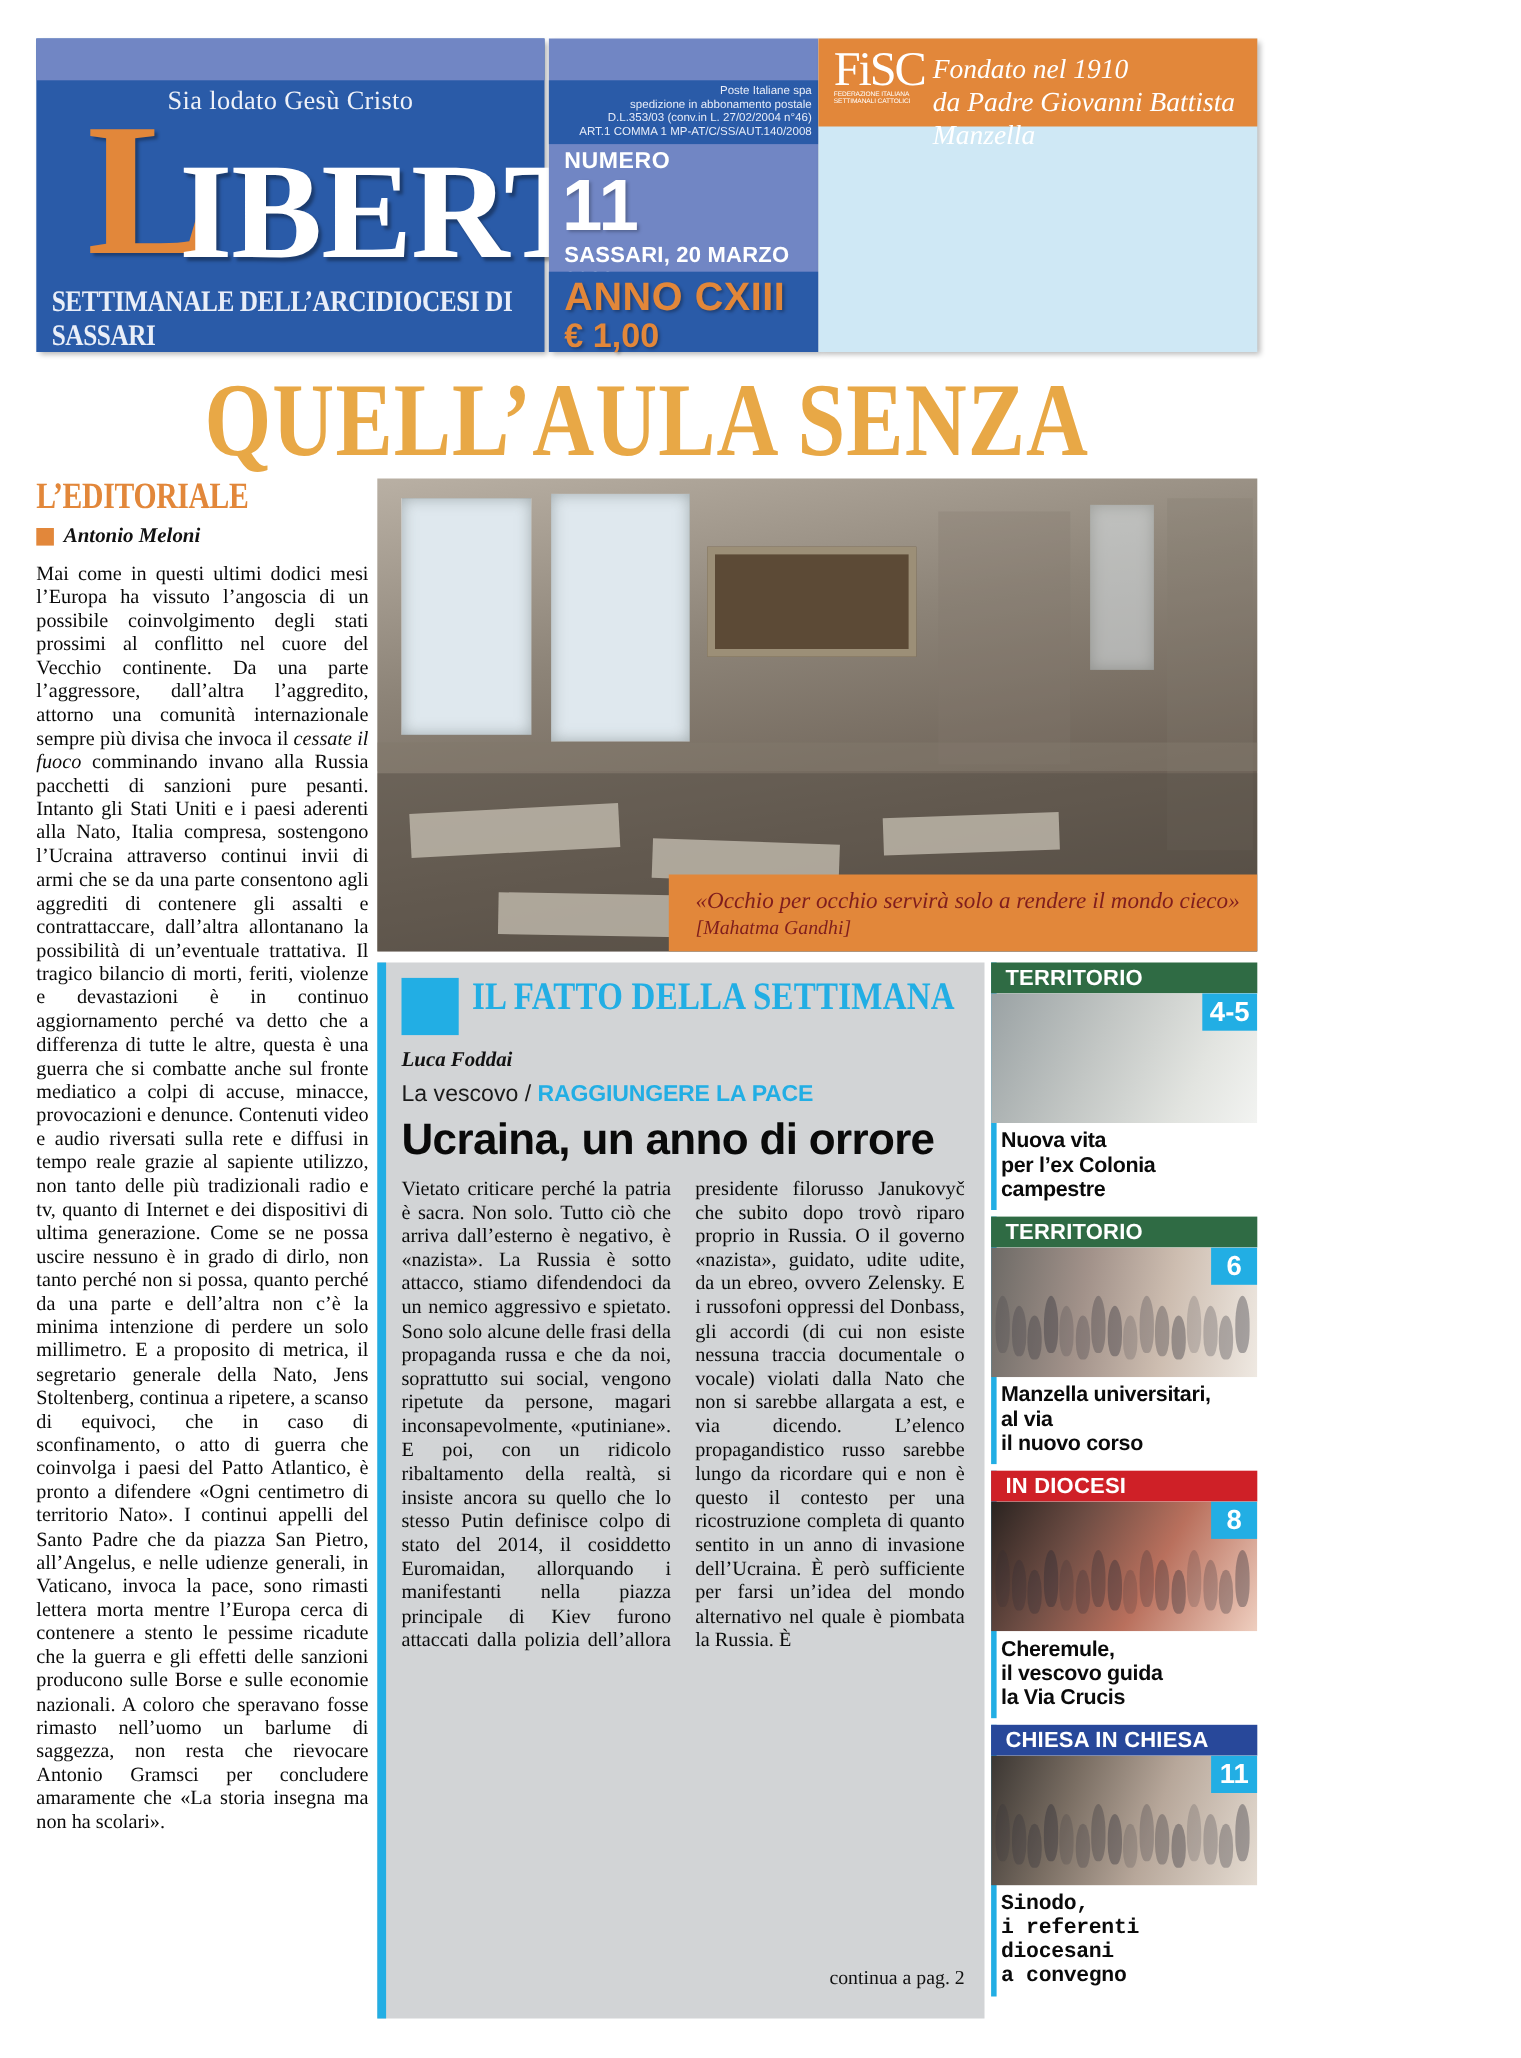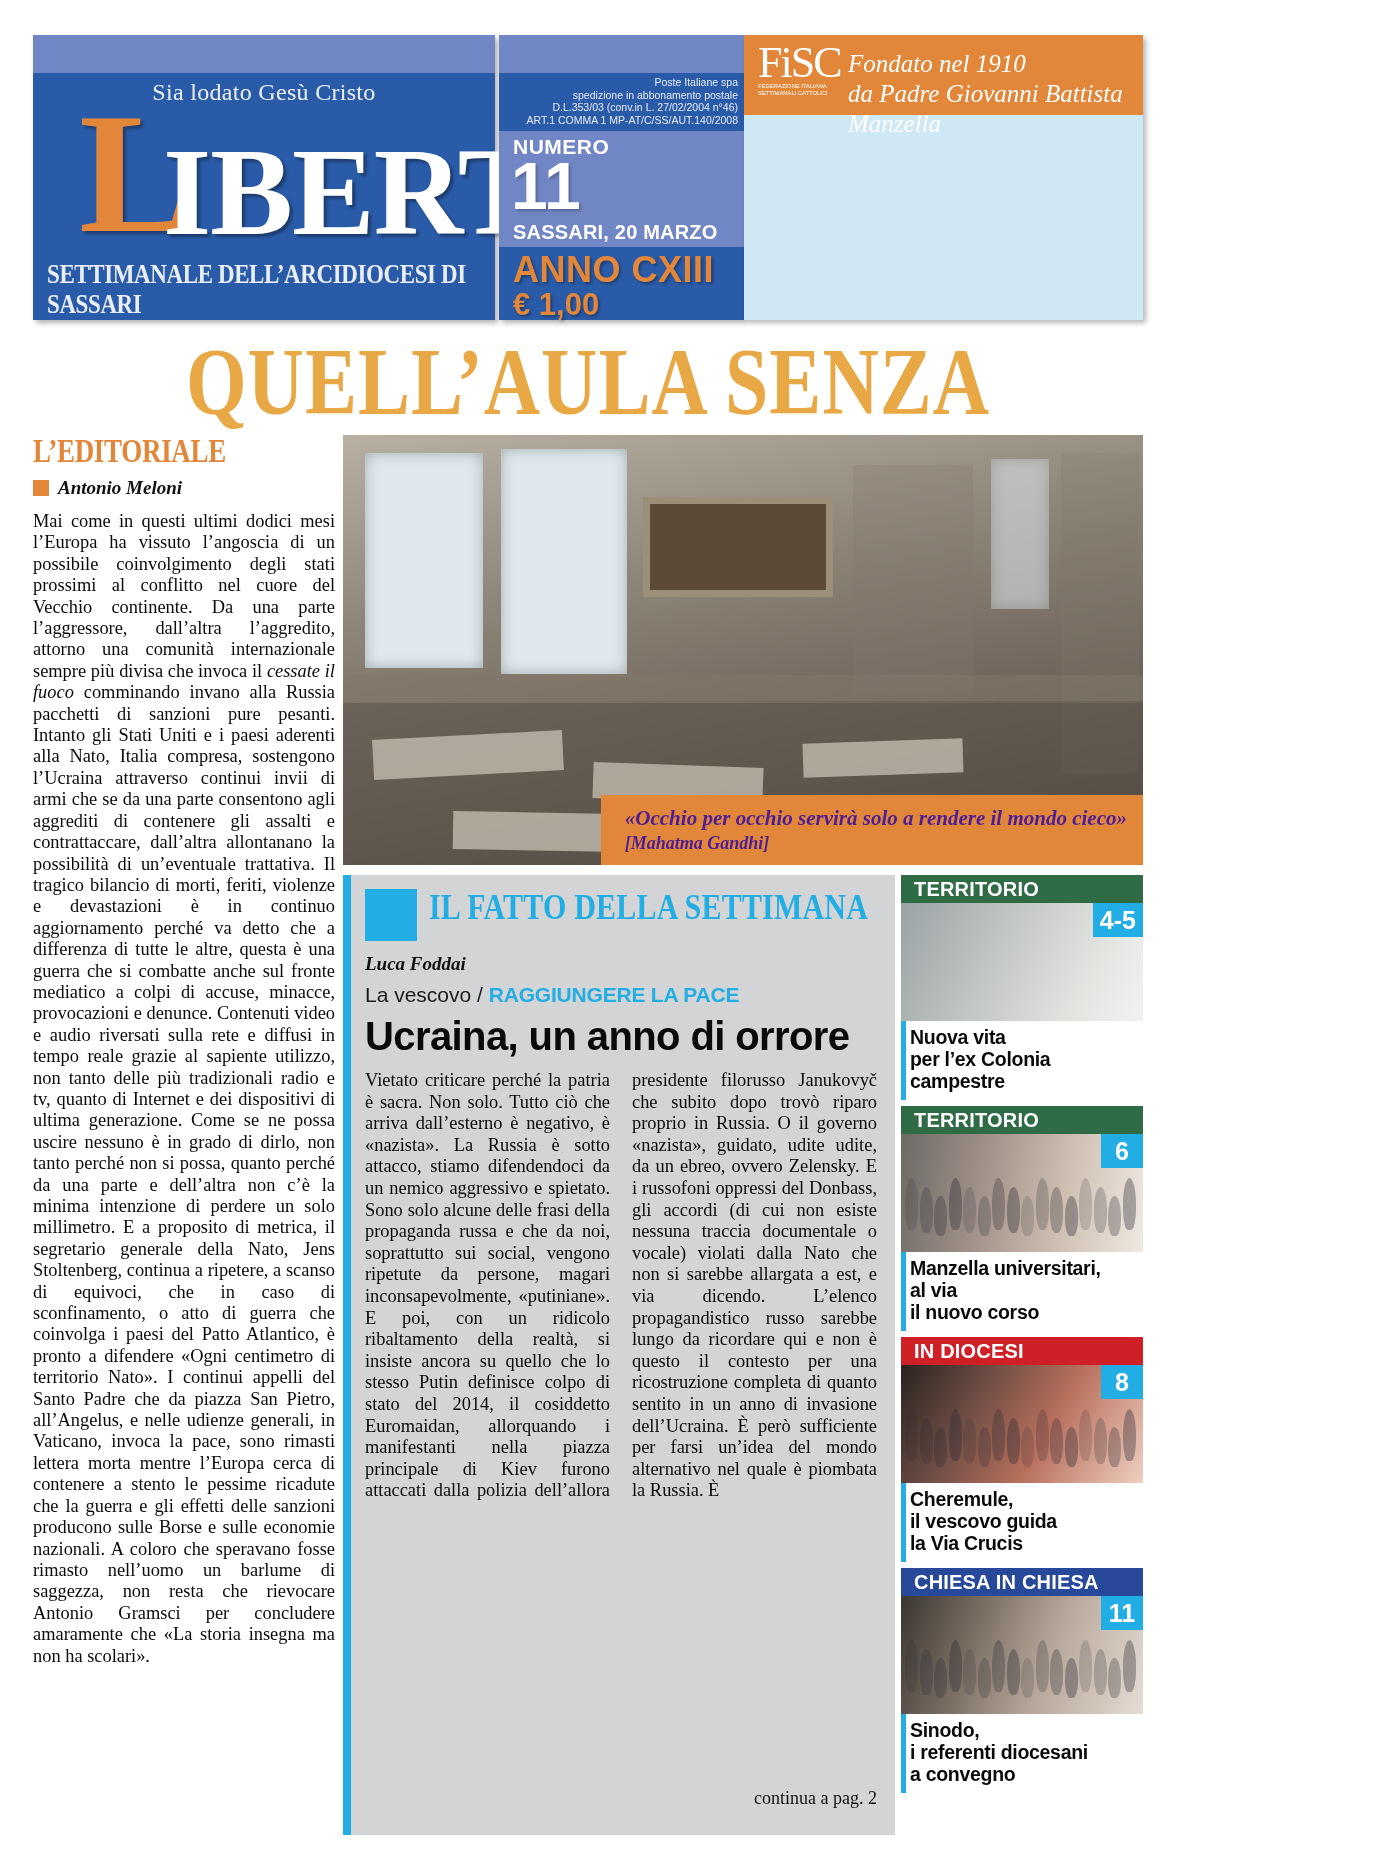--- a/index.html
+++ b/index.html
@@ -166,22 +166,22 @@
     box-shadow: inset 0 0 14px rgba(120,130,130,.6);
   }
   .hero .wall { position:absolute; background:rgba(130,120,108,.55); }
   .hero .rubble { position:absolute; background:rgba(90,82,72,.55); }
   .hero .board { position:absolute; background:#5c4a36; }
   .hero .desk { position:absolute; background:rgba(200,193,180,.75); }
 
   .hero-caption {
     position: absolute; right: 0; bottom: 0; background: #e2873a;
     padding: 10px 16px 10px 24px;
-    color: #4c1d95; font-family: "Liberation Serif", serif;
-    font-style: italic; font-weight: 700;
+    color: #7f1d1d; font-family: "Liberation Serif", serif;
+    font-style: italic; font-weight: 400;
   }
   .hero-caption .q { font-size: 21px; line-height: 26px; white-space: nowrap; }
   .hero-caption .a { font-size: 18px; line-height: 24px; }
 
   
   .feature {
     position: absolute; left: 343px; top: 875px; width: 552px; height: 960px;
     background: #d2d4d6;
   }
   .feature-rule { position: absolute; left: 0; top: 0; width: 8px; height: 100%; background: #22aee4; }
@@ -362,17 +362,17 @@
       <div class="sb-label" style="background:#cf2027">IN DIOCESI</div>
       <div class="sb-photo"><span class="ph-c"></span><span class="ph-blobs"><i style="left: 4px; top: 44px; width: 13px; height: 52px; opacity: 0.35;"></i><i style="left: 18.5px; top: 53px; width: 13px; height: 46px; opacity: 0.47;"></i><i style="left: 33px; top: 62px; width: 13px; height: 40px; opacity: 0.59;"></i><i style="left: 47.5px; top: 44px; width: 13px; height: 52px; opacity: 0.71;"></i><i style="left: 62px; top: 53px; width: 13px; height: 46px; opacity: 0.35;"></i><i style="left: 76.5px; top: 62px; width: 13px; height: 40px; opacity: 0.47;"></i><i style="left: 91px; top: 44px; width: 13px; height: 52px; opacity: 0.59;"></i><i style="left: 105.5px; top: 53px; width: 13px; height: 46px; opacity: 0.71;"></i><i style="left: 120px; top: 62px; width: 13px; height: 40px; opacity: 0.35;"></i><i style="left: 134.5px; top: 44px; width: 13px; height: 52px; opacity: 0.47;"></i><i style="left: 149px; top: 53px; width: 13px; height: 46px; opacity: 0.59;"></i><i style="left: 163.5px; top: 62px; width: 13px; height: 40px; opacity: 0.71;"></i><i style="left: 178px; top: 44px; width: 13px; height: 52px; opacity: 0.35;"></i><i style="left: 192.5px; top: 53px; width: 13px; height: 46px; opacity: 0.47;"></i><i style="left: 207px; top: 62px; width: 13px; height: 40px; opacity: 0.59;"></i><i style="left: 221.5px; top: 44px; width: 13px; height: 52px; opacity: 0.71;"></i></span><div class="sb-page">8</div></div>
       <div class="sb-title" style="white-space: pre-line;">Cheremule,
 il vescovo guida
 la Via Crucis</div>
     </div>
     <div class="sb-card">
       <span class="sb-rule"></span>
       <div class="sb-label" style="background:#28489a">CHIESA IN CHIESA</div>
       <div class="sb-photo"><span class="ph-d"></span><span class="ph-blobs"><i style="left: 4px; top: 44px; width: 13px; height: 52px; opacity: 0.35;"></i><i style="left: 18.5px; top: 53px; width: 13px; height: 46px; opacity: 0.47;"></i><i style="left: 33px; top: 62px; width: 13px; height: 40px; opacity: 0.59;"></i><i style="left: 47.5px; top: 44px; width: 13px; height: 52px; opacity: 0.71;"></i><i style="left: 62px; top: 53px; width: 13px; height: 46px; opacity: 0.35;"></i><i style="left: 76.5px; top: 62px; width: 13px; height: 40px; opacity: 0.47;"></i><i style="left: 91px; top: 44px; width: 13px; height: 52px; opacity: 0.59;"></i><i style="left: 105.5px; top: 53px; width: 13px; height: 46px; opacity: 0.71;"></i><i style="left: 120px; top: 62px; width: 13px; height: 40px; opacity: 0.35;"></i><i style="left: 134.5px; top: 44px; width: 13px; height: 52px; opacity: 0.47;"></i><i style="left: 149px; top: 53px; width: 13px; height: 46px; opacity: 0.59;"></i><i style="left: 163.5px; top: 62px; width: 13px; height: 40px; opacity: 0.71;"></i><i style="left: 178px; top: 44px; width: 13px; height: 52px; opacity: 0.35;"></i><i style="left: 192.5px; top: 53px; width: 13px; height: 46px; opacity: 0.47;"></i><i style="left: 207px; top: 62px; width: 13px; height: 40px; opacity: 0.59;"></i><i style="left: 221.5px; top: 44px; width: 13px; height: 52px; opacity: 0.71;"></i></span><div class="sb-page">11</div></div>
-      <div class="sb-title" style="white-space: pre-line;">Sinodo,
+      <div class="sb-title" style="white-space: pre-line; font-family: Liberation Mono, monospace;">Sinodo,
 i referenti diocesani
 a convegno</div>
     </div>
   </div>
 
 </body></html>

